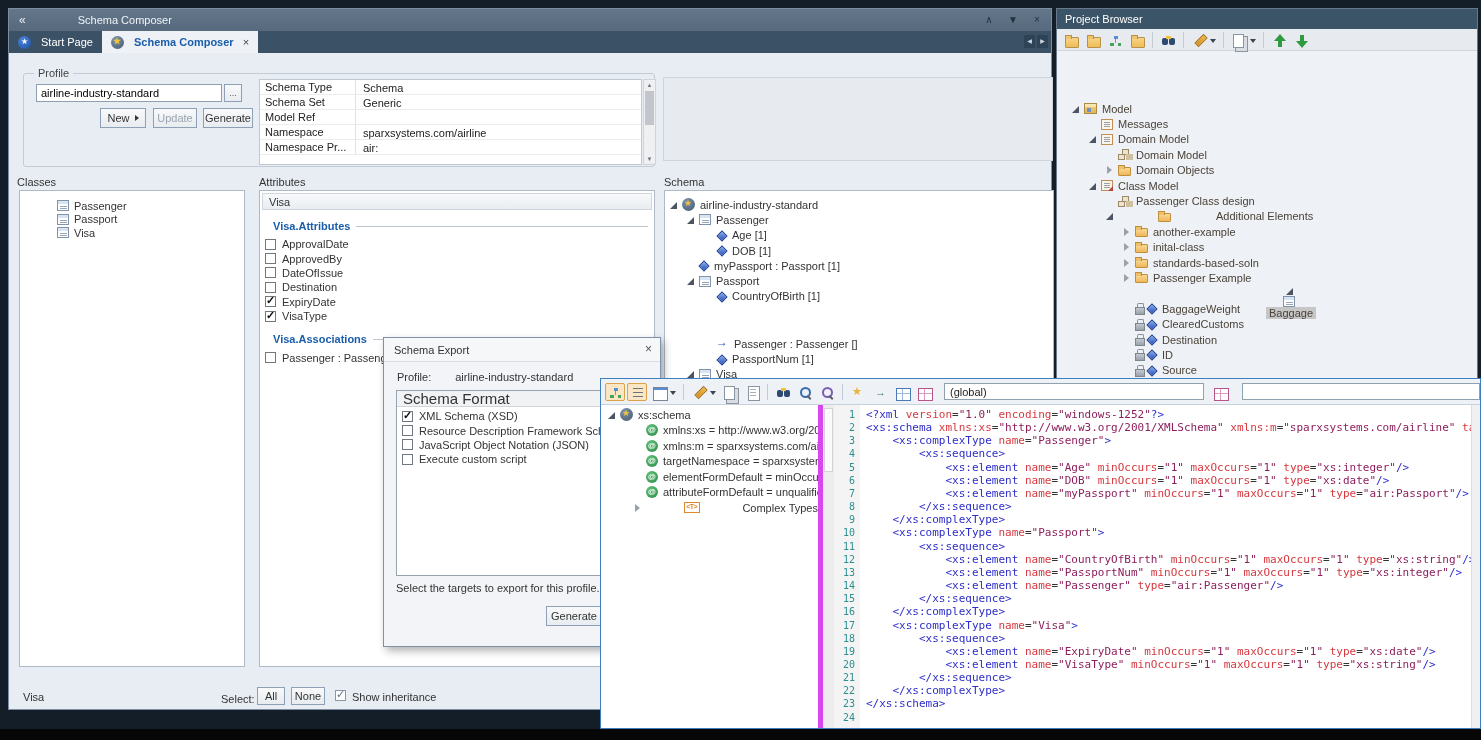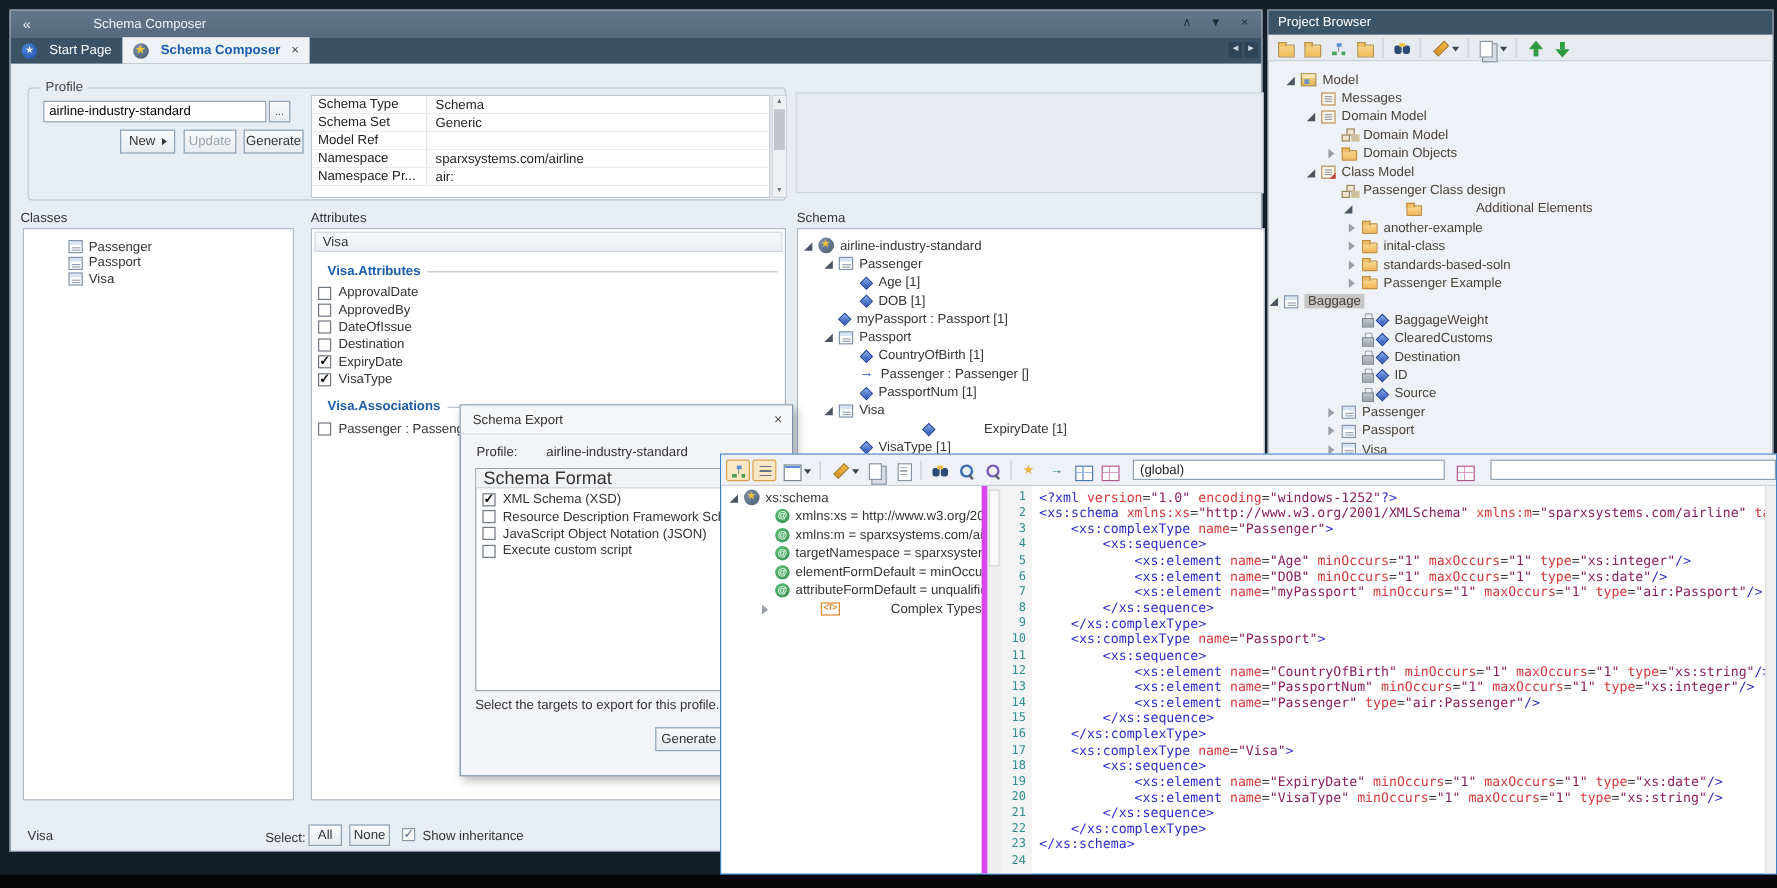--- a/index.html
+++ b/index.html
@@ -326,21 +326,21 @@
           <div class="trow" style="padding-left: 21px; height: 15.3px;">
             <span class="exp open"></span>
             <span class="icn class"></span>
             <span class="tlabel">Passport</span>
           </div>
           <div class="trow" style="padding-left: 38px; height: 15.3px;">
             <span class="exp none"></span>
             <span class="icn diamond"></span>
             <span class="tlabel">CountryOfBirth [1]</span>
           </div>
-          <div class="trow" style="padding-left: 38px; height: 15.3px;">
+          <div class="trow" style="padding-left: 38px; height: 15.3px; margin-top: 32px;">
             <span class="exp none"></span>
             <span class="icn assoc"></span>
             <span class="tlabel">Passenger : Passenger  []</span>
           </div>
           <div class="trow" style="padding-left: 38px; height: 15.3px;">
             <span class="exp none"></span>
             <span class="icn diamond"></span>
             <span class="tlabel">PassportNum [1]</span>
           </div>
           <div class="trow" style="padding-left: 21px; height: 15.3px;">
@@ -414,21 +414,21 @@
         <span class="tbi g-binoc"></span>
         <span class="tbsep"></span>
         <span class="tbi g-pencil dd"></span>
         <span class="tbsep"></span>
         <span class="tbi g-doc2 dd"></span>
         <span class="tbsep"></span>
         <span class="tbi g-up"></span>
         <span class="tbi g-down"></span>
       </div>
     <div id="pbtree">
-        <div class="trow" style="padding-left: 14px; height: 15.4px;">
+        <div class="trow" style="padding-left: 14px; height: 15.4px; margin-top: 42px;">
           <span class="exp open"></span>
           <span class="icn model"></span>
           <span class="tlabel">Model</span>
         </div>
         <div class="trow" style="padding-left: 31px; height: 15.4px;">
           <span class="exp none"></span>
           <span class="icn pkg"></span>
           <span class="tlabel">Messages</span>
         </div>
         <div class="trow" style="padding-left: 31px; height: 15.4px;">
@@ -449,21 +449,21 @@
         <div class="trow" style="padding-left: 31px; height: 15.4px;">
           <span class="exp open"></span>
           <span class="icn pkgred"></span>
           <span class="tlabel">Class Model</span>
         </div>
         <div class="trow" style="padding-left: 48px; height: 15.4px;">
           <span class="exp none"></span>
           <span class="icn diagram"></span>
           <span class="tlabel">Passenger Class design</span>
         </div>
-        <div class="trow" style="padding-left: 62px; height: 15.4px; gap: 40px;">
+        <div class="trow" style="padding-left: 48px; height: 15.4px; gap: 40px;">
           <span class="exp open"></span>
           <span class="icn folder"></span>
           <span class="tlabel">Additional Elements</span>
         </div>
         <div class="trow" style="padding-left: 65px; height: 15.4px;">
           <span class="exp closed"></span>
           <span class="icn folder"></span>
           <span class="tlabel">another-example</span>
         </div>
         <div class="trow" style="padding-left: 65px; height: 15.4px;">
@@ -474,21 +474,21 @@
         <div class="trow" style="padding-left: 65px; height: 15.4px;">
           <span class="exp closed"></span>
           <span class="icn folder"></span>
           <span class="tlabel">standards-based-soln</span>
         </div>
         <div class="trow" style="padding-left: 65px; height: 15.4px;">
           <span class="exp closed"></span>
           <span class="icn folder"></span>
           <span class="tlabel">Passenger Example</span>
         </div>
-        <div class="trow" style="height: 15.4px;">
+        <div class="trow" style="padding-left: 48px; height: 15.4px; flex-direction: column;">
           <span class="exp open"></span>
           <span class="icn class"></span>
           <span class="tlabel sel">Baggage</span>
         </div>
         <div class="trow" style="padding-left: 65px; height: 15.4px;">
           <span class="exp none"></span>
           <span class="icn lock"></span>
           <span class="icn diamond"></span>
           <span class="tlabel">BaggageWeight</span>
         </div>

